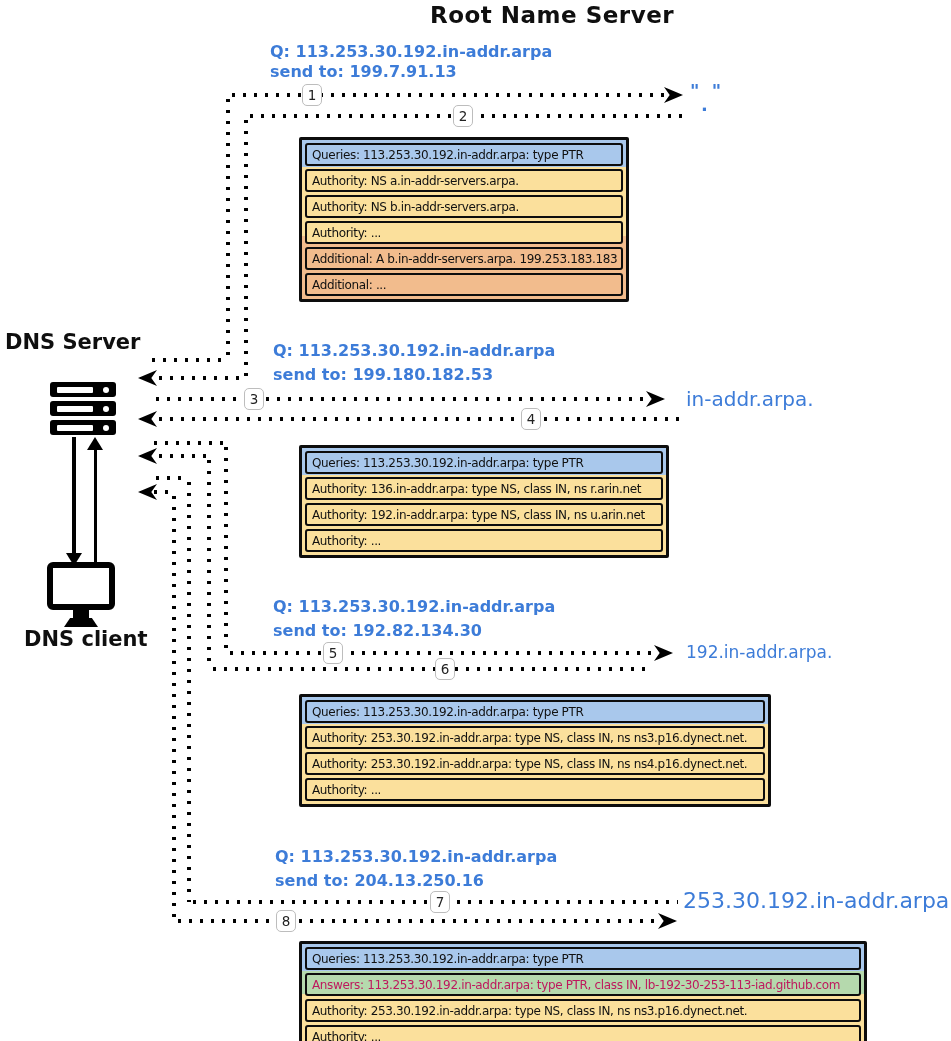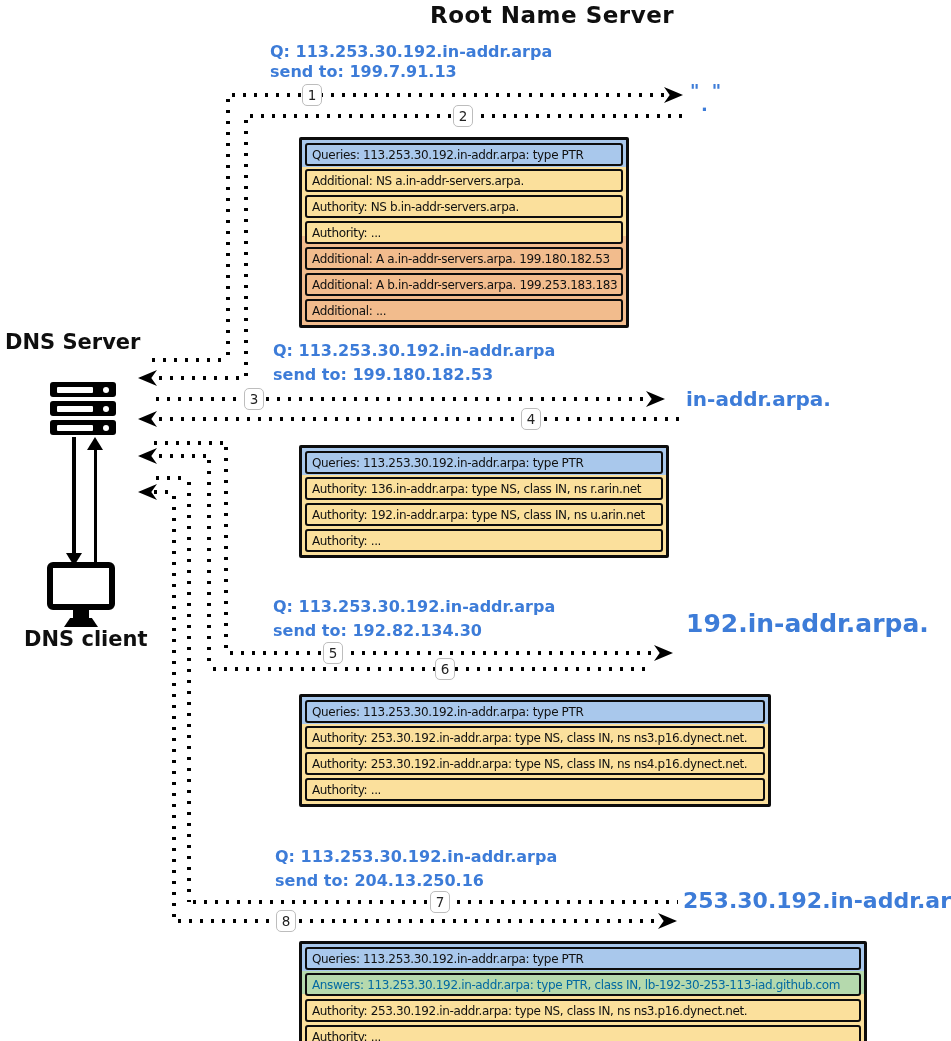--- a/index.html
+++ b/index.html
@@ -3,42 +3,42 @@
 <meta charset="utf-8">
 <style>
   html,body{margin:0;padding:0;background:#fff;}
   #canvas{
     position:relative;width:951px;height:1041px;background:#ffffff;overflow:hidden;
     font-family:"DejaVu Sans",sans-serif;color:#111;
   }
   .title{position:absolute;font-size:23px;font-weight:600;letter-spacing:.5px;color:#0f0f0f;white-space:nowrap;}
   .nodelabel{position:absolute;font-size:21px;font-weight:600;color:#0f0f0f;white-space:nowrap;}
   .qtext{position:absolute;color:#3d7cd8;font-size:16px;font-weight:600;white-space:nowrap;}
-  .tlabel{position:absolute;color:#3d7cd8;font-weight:700;white-space:nowrap;}
+  .tlabel{position:absolute;color:#3d7cd8;font-weight:400;white-space:nowrap;}
   
   .dh{position:absolute;height:4px;background-image:radial-gradient(circle,#000 1.8px,rgba(0,0,0,0) 2px);
       background-size:11px 4px;background-repeat:repeat-x;background-position:0 50%;}
   .dv{position:absolute;width:4px;background-image:radial-gradient(circle,#000 1.8px,rgba(0,0,0,0) 2px);
       background-size:4px 11px;background-repeat:repeat-y;background-position:50% 0;}
   
   .ar{position:absolute;width:19px;height:16px;background:#000;clip-path:polygon(0 0,100% 50%,0 100%,30% 50%);}
   .al{position:absolute;width:19px;height:16px;background:#000;clip-path:polygon(100% 0,0 50%,100% 100%,70% 50%);}
   
   .badge{position:absolute;transform:translate(-50%,-50%);min-width:12px;height:20px;padding:0 3px;
       background:#fff;border:1.5px solid #bdbdbd;border-radius:5px;display:flex;align-items:center;
       justify-content:center;font-size:13.5px;color:#222;}
   
   .msgbox{position:absolute;border:3px solid #0d0d0d;border-radius:2px;padding:3px;
       display:flex;flex-direction:column;gap:3px;box-sizing:border-box;}
   .row{height:19px;border:2px solid #0d0d0d;border-radius:3px;display:flex;align-items:center;
       padding:0 5px;font-size:12px;letter-spacing:-0.35px;white-space:nowrap;overflow:hidden;color:#111;}
   .r-blue{background:#a9c8ec;}
   .r-yellow{background:#fbe09c;}
   .r-orange{background:#f2bc8d;}
-  .r-green{background:#b5d9ad;color:#0369a1;}
+  .r-green{background:#b5d9ad;color:#be185d;}
   .bg1{background:linear-gradient(to bottom,#a9c8ec 0 27px,#fbe09c 27px 96px,#f2bc8d 96px 100%);}
   .bg2{background:linear-gradient(to bottom,#a9c8ec 0 27px,#fbe09c 27px 100%);}
   .bg4{background:linear-gradient(to bottom,#a9c8ec 0 27px,#b5d9ad 27px 50px,#fbe09c 50px 100%);}
   
   .srv{position:absolute;left:50px;top:382px;width:66px;}
   .srv-unit{position:relative;height:15px;background:#000;border-radius:3px;margin-bottom:4px;}
   .srv-slot{position:absolute;left:7px;top:4.5px;width:36px;height:6px;background:#fff;border-radius:1px;}
   .srv-dot{position:absolute;right:7px;top:4.5px;width:6px;height:6px;background:#fff;border-radius:50%;}
   
   .mon{position:absolute;left:47px;top:562px;width:68px;}
@@ -67,24 +67,23 @@
   <div class="dh" style="left:148px;top:358px;width:80px;"></div>
   <div class="dh" style="left:155px;top:376px;width:91px;"></div>
   <div class="al" style="left:138px;top:370px;"></div>
   <div class="badge" style="left:312px;top:95px;">1</div>
   <div class="badge" style="left:463px;top:116px;">2</div>
   <div class="tlabel" style="left:690px;top:80px;font-size:18px;font-weight:700;letter-spacing:3px;">" "</div>
   <div class="tlabel" style="left:701px;top:94px;font-size:18px;font-weight:700;">.</div>
 
   <div class="msgbox bg1" style="left:299px;top:137px;width:330px;">
     <div class="row r-blue">Queries: 113.253.30.192.in-addr.arpa: type PTR</div>
-    <div class="row r-yellow">Additional: NS a.in-addr-servers.arpa.</div>
+    <div class="row r-yellow">Authority: NS a.in-addr-servers.arpa.</div>
     <div class="row r-yellow">Authority: NS b.in-addr-servers.arpa.</div>
     <div class="row r-yellow">Authority: ...</div>
-    <div class="row r-orange">Additional: A a.in-addr-servers.arpa. 199.180.182.53</div>
     <div class="row r-orange">Additional: A b.in-addr-servers.arpa. 199.253.183.183</div>
     <div class="row r-orange">Additional: ...</div>
   </div>
 
   <div class="nodelabel" style="left:5px;top:330px;">DNS Server</div>
   <div class="srv">
     <div class="srv-unit">
         <span class="srv-slot"></span>
         <span class="srv-dot"></span>
       </div>
@@ -132,21 +131,21 @@
   <div class="dh" style="left:150px;top:441px;width:76px;"></div>
   <div class="dv" style="left:224px;top:443px;height:210px;"></div>
   <div class="dh" style="left:226px;top:651px;width:430px;"></div>
   <div class="ar" style="left:654px;top:645px;"></div>
   <div class="dh" style="left:209px;top:667px;width:443px;"></div>
   <div class="dv" style="left:207px;top:456px;height:213px;"></div>
   <div class="dh" style="left:155px;top:454px;width:54px;"></div>
   <div class="al" style="left:138px;top:448px;"></div>
   <div class="badge" style="left:333px;top:653px;">5</div>
   <div class="badge" style="left:445px;top:669px;">6</div>
-  <div class="tlabel" style="left:686px;top:609px;font-size:25px;">192.in-addr.arpa.</div>
+  <div class="tlabel" style="left:686px;top:642px;font-size:17px;">192.in-addr.arpa.</div>
 
   <div class="msgbox bg2" style="left:299px;top:694px;width:472px;">
     <div class="row r-blue">Queries: 113.253.30.192.in-addr.arpa: type PTR</div>
     <div class="row r-yellow">Authority: 253.30.192.in-addr.arpa: type NS, class IN, ns ns3.p16.dynect.net.</div>
     <div class="row r-yellow">Authority: 253.30.192.in-addr.arpa: type NS, class IN, ns ns4.p16.dynect.net.</div>
     <div class="row r-yellow">Authority: ...</div>
   </div>
 
   <div class="qtext" style="left:275px;top:847px;">Q: 113.253.30.192.in-addr.arpa</div>
   <div class="qtext" style="left:275px;top:871px;">send to: 204.13.250.16</div>

